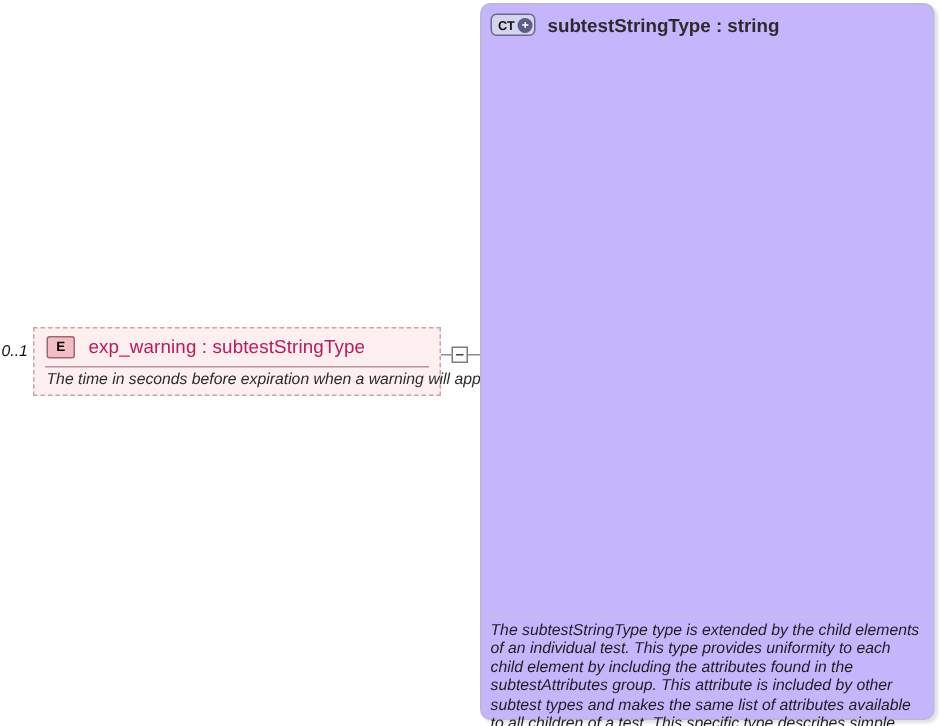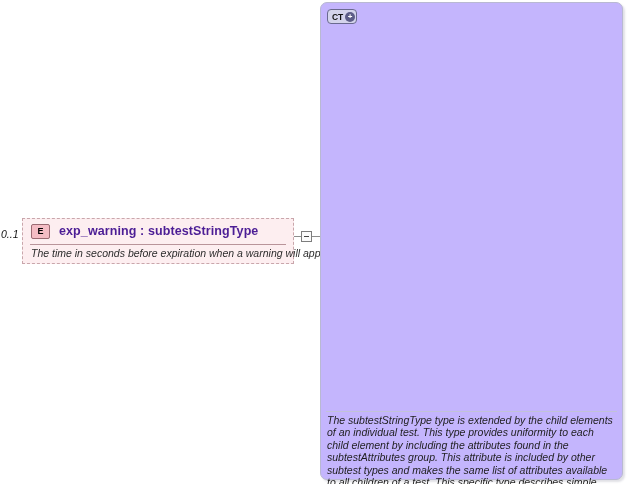--- a/index.html
+++ b/index.html
@@ -49,22 +49,22 @@
     width: 19px;
     height: 15px;
     background: #f4bcc4;
     border: 1px solid #9a6a72;
     color: #000;
     border-radius: 2px;
   }
   #element-title {
     margin-left: 9px;
     font-size: 12.5px;
-    font-weight: bold;
-    color: #4c1d95;
+    font-weight: normal;
+    color: #be185d;
     letter-spacing: .1px;
   }
   #element-divider {
     position: absolute;
     left: 7px;
     right: 7px;
     top: 25px;
     height: 1px;
     background: #b9949a;
   }
@@ -217,18 +217,19 @@
 <div id="conn-box"></div>
 <div id="conn-line-b"></div>
 
 <div id="ct-panel">
 
   <div id="ct-header">
     <span class="badge badge-ct">
       <span>CT</span>
       <span class="plus-circle">+</span>
     </span>
+    <span id="ct-title">subtestStringType : string</span>
   </div>
 
   <div id="ct-doc-divider"></div>
   <div id="ct-doc">The subtestStringType type is extended by the child elements of an individual test.  This type provides uniformity to each child element by including the attributes found in the subtestAttributes group.  This attribute is included by other subtest types and makes the same list of attributes available to all children of a test.  This specific type describes simple string data.</div>
 
 </div>
 
 </body></html>

